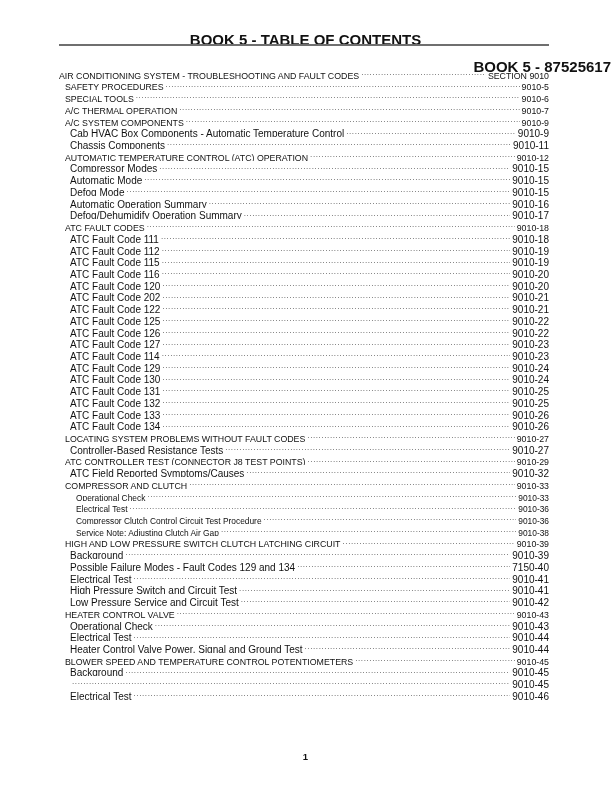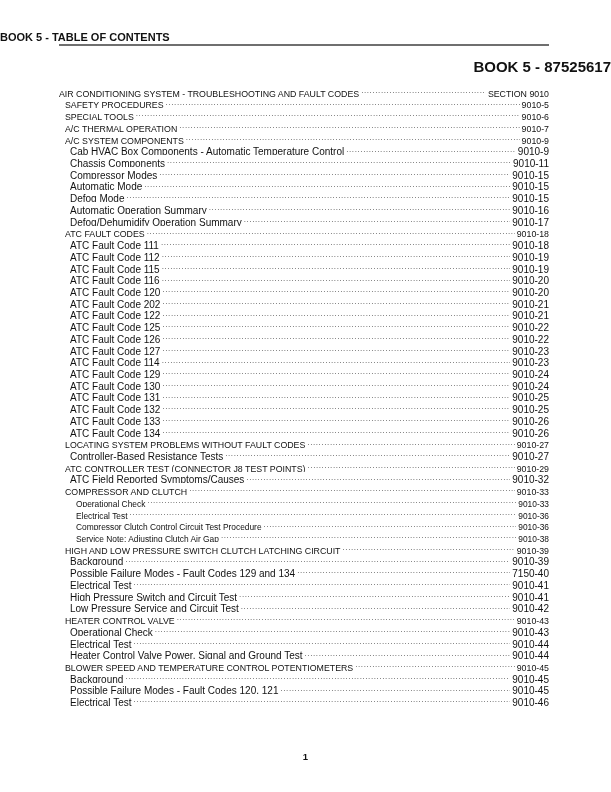--- a/index.html
+++ b/index.html
@@ -13,21 +13,22 @@
       position: relative;
       overflow: hidden;
       font-family: "Liberation Sans", sans-serif;
       color: #111111;
     }
     .running-header {
       position: absolute;
       top: 31px;
       left: 0;
       width: 611px;
-      font-size: 11px;
+      text-align: center;
+      font-size: 15px;
       font-weight: bold;
       letter-spacing: 0;
     }
     .header-rule {
       position: absolute;
       top: 44px;
       left: 59px;
       width: 431px;
       width: 431px;
       height: 2px;
@@ -39,21 +40,21 @@
       position: absolute;
       top: 58px;
       left: 0;
       width: 611px;
       text-align: right;
       font-size: 15px;
       font-weight: bold;
     }
     .toc {
       position: absolute;
-      top: 85px;
+      top: 67px;
       left: 59px;
       width: 431px;
     }
     .toc-row {
       display: flex;
       align-items: baseline;
       height: 11.73px;
       line-height: 11.73px;
       font-size: 8.8px;
       white-space: nowrap;
@@ -128,20 +129,25 @@
     <div class="toc-row lvl2">
       <span class="toc-title">Cab HVAC Box Components - Automatic Temperature Control</span>
       <span class="toc-leader"></span>
       <span class="toc-page">9010-9</span>
     </div>
     <div class="toc-row lvl2">
       <span class="toc-title">Chassis Components</span>
       <span class="toc-leader"></span>
       <span class="toc-page">9010-11</span>
     </div>
+    <div class="toc-row lvl1">
+      <span class="toc-title">AUTOMATIC TEMPERATURE CONTROL (ATC) OPERATION</span>
+      <span class="toc-leader"></span>
+      <span class="toc-page">9010-12</span>
+    </div>
     <div class="toc-row lvl2">
       <span class="toc-title">Compressor Modes</span>
       <span class="toc-leader"></span>
       <span class="toc-page">9010-15</span>
     </div>
     <div class="toc-row lvl2">
       <span class="toc-title">Automatic Mode</span>
       <span class="toc-leader"></span>
       <span class="toc-page">9010-15</span>
     </div>
@@ -349,21 +355,20 @@
       <span class="toc-title">BLOWER SPEED AND TEMPERATURE CONTROL POTENTIOMETERS</span>
       <span class="toc-leader"></span>
       <span class="toc-page">9010-45</span>
     </div>
     <div class="toc-row lvl2">
       <span class="toc-title">Background</span>
       <span class="toc-leader"></span>
       <span class="toc-page">9010-45</span>
     </div>
     <div class="toc-row lvl2">
-      <span class="toc-title">Possible Failure Modes - Fault Codes 120, 121</span>
       <span class="toc-leader"></span>
       <span class="toc-page">9010-45</span>
     </div>
     <div class="toc-row lvl2">
       <span class="toc-title">Electrical Test</span>
       <span class="toc-leader"></span>
       <span class="toc-page">9010-46</span>
     </div>
   </div>
 

